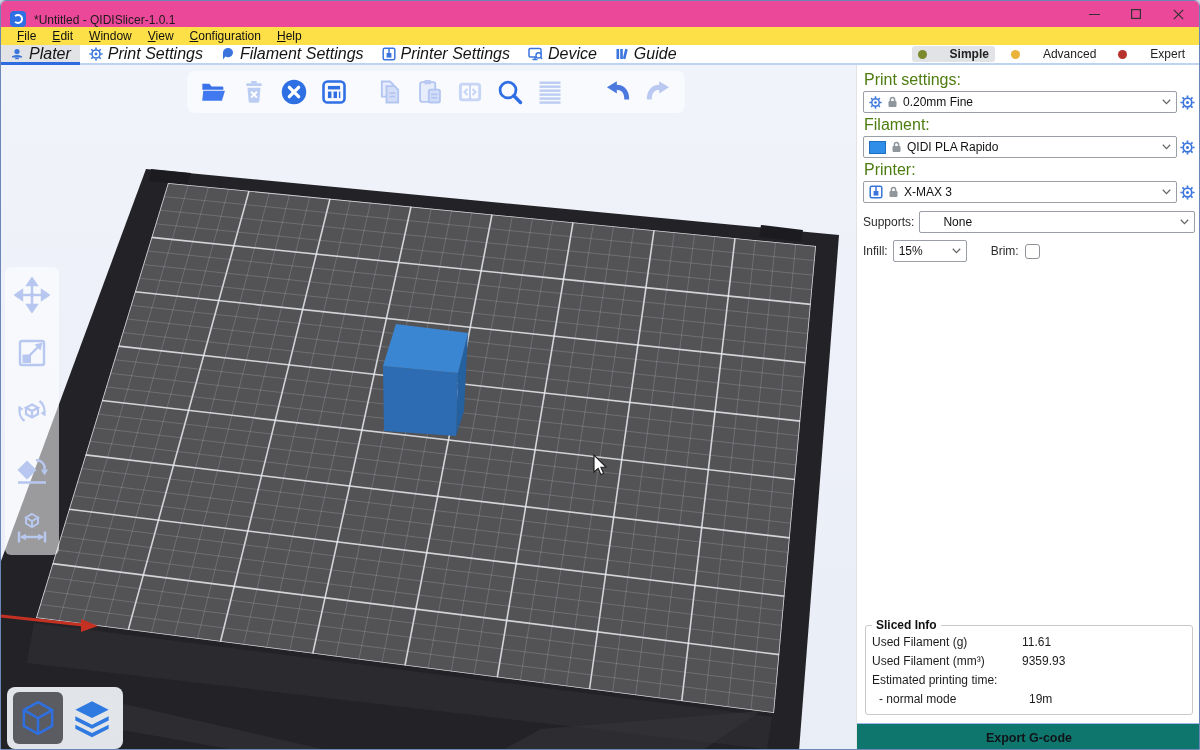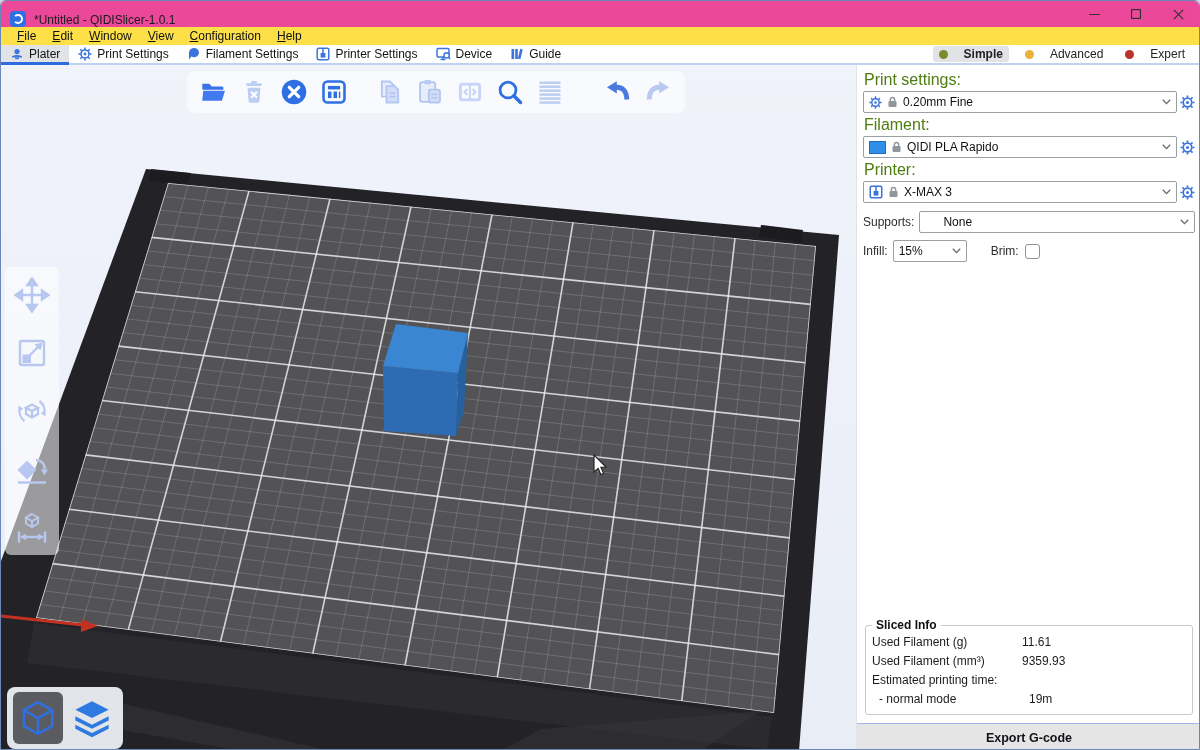--- a/index.html
+++ b/index.html
@@ -13,26 +13,26 @@
   #title-text{font-size:12px;color:#1b1b1b;}
   #win-controls{margin-left:auto;display:flex;height:26px;}
   .win-btn{width:42px;height:26px;display:flex;align-items:center;justify-content:center;color:#333;font-size:13px;}
   .win-btn svg{display:block;}
   
   #menubar{position:absolute;left:0;top:26px;width:100%;height:18px;background:#fde047;display:flex;align-items:center;padding-left:8px;box-sizing:border-box;}
   .menu-item{font-size:12px;color:#111;padding:0 8px;}
   .menu-item::first-letter{text-decoration:underline;}
   
   #tabbar{position:absolute;left:0;top:44px;width:100%;height:18px;background:#fff;border-bottom:2px solid #bed2f1;display:flex;align-items:center;box-sizing:content-box;}
-  .tab{display:flex;align-items:center;gap:5px;height:18px;padding:0 9px;font-size:12px;color:#141414;position:relative;}
+  .tab{display:flex;align-items:center;gap:5px;height:18px;padding:0 9px;font-size:16px;color:#141414;position:relative;font-style:italic;}
   .tab svg{flex:none;}
   .tab.active{background:#e2e3e6;}
   .tab.active:after{content:"";position:absolute;left:0;right:0;bottom:-2px;height:3px;background:#2e6be0;}
   #modes{margin-left:auto;display:flex;align-items:center;gap:10px;padding-right:8px;}
-  .mode{display:flex;align-items:center;gap:16px;font-size:12px;color:#222;padding:1px 6px;border-radius:3px;}
+  .mode{display:flex;align-items:center;gap:23px;font-size:12px;color:#222;padding:1px 6px;border-radius:3px;}
   .mode.active{background:#e2e3e6;font-weight:bold;}
   .dot{width:9px;height:9px;border-radius:50%;flex:none;}
   .dot-simple{background:#7c8a2e;}
   .dot-advanced{background:#e9b33a;}
   .dot-expert{background:#b7342c;}
   
   #viewport{position:absolute;left:0;top:64px;width:855px;height:686px;background:linear-gradient(#f1f3fb,#e9edf6);overflow:hidden;}
   #scene{position:absolute;left:0;top:0;}
   #top-toolbar{position:absolute;left:186px;top:6px;height:42px;display:flex;align-items:center;gap:10px;
     background:rgba(255,255,255,0.6);border-radius:8px;padding:0 12px;}
@@ -58,21 +58,21 @@
   .inline-row .combo{flex:none;}
   #supports-combo{flex:1;margin-left:5px;}
   #infill-combo{width:62px;margin-left:5px;}
   #brim-label{margin-left:24px;}
   #brim-checkbox{width:13px;height:13px;border:1px solid #8f9398;border-radius:3px;background:#fff;margin-left:6px;}
   #sliced-info{margin-top:auto;border:1px solid #c9c9c9;border-radius:3px;padding:1px 6px 5px 6px;margin-bottom:4px;}
   #sliced-info legend{font-size:12px;font-weight:bold;color:#111;padding:0 4px;}
   .si-row{display:flex;font-size:12px;color:#1c1c1c;line-height:19px;}
   .si-label{width:150px;flex:none;}
   .si-row.indent .si-label{padding-left:7px;}
-  #export-btn{position:absolute;left:0;bottom:0;width:100%;height:27px;background:#e5e5e5;border-top:1px solid #9db8e8;
+  #export-btn{position:absolute;left:0;bottom:0;width:100%;height:27px;background:#0f766e;border-top:1px solid #9db8e8;
     display:flex;align-items:center;justify-content:center;font-size:12.5px;font-weight:bold;color:#101317;}
   svg{display:block;}
 </style>
 </head>
 <body>
 
 <div id="app">
 
   <div id="titlebar">
     <div id="app-icon"></div>

